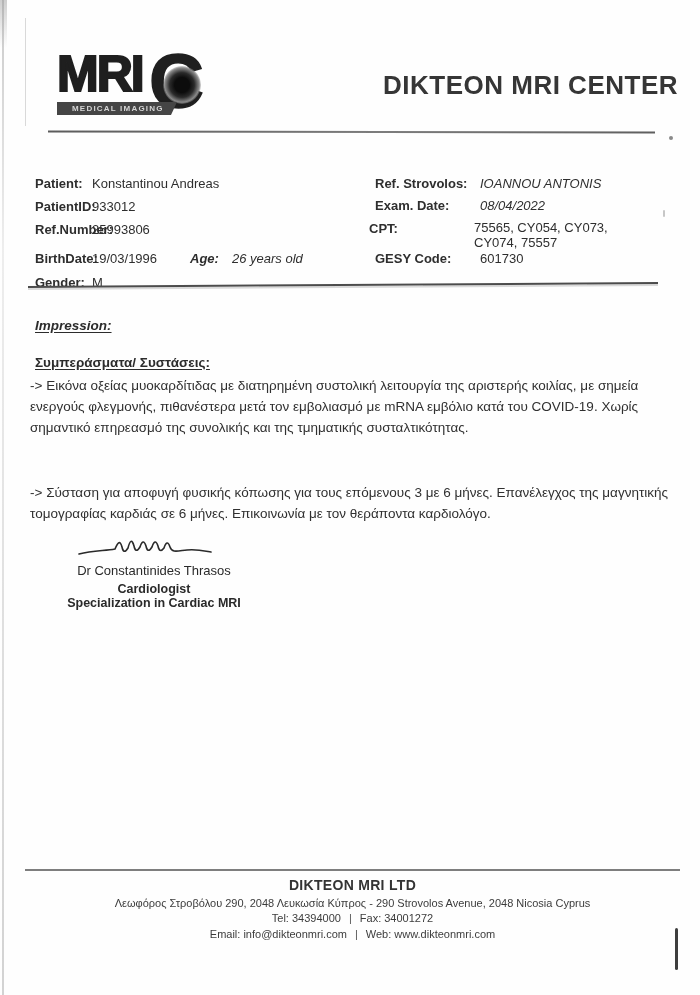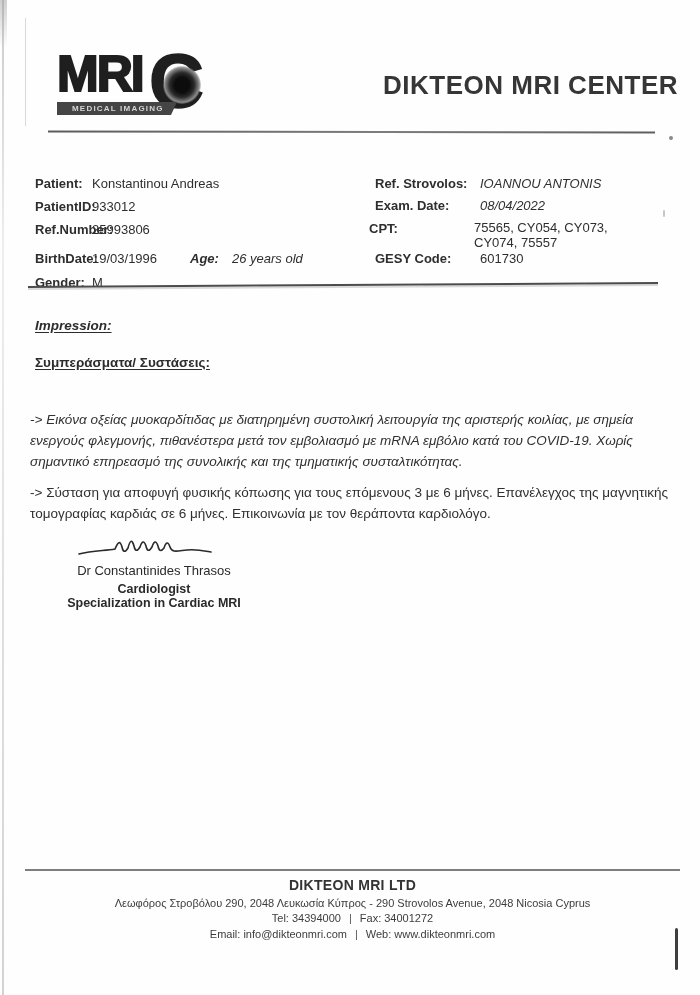--- a/index.html
+++ b/index.html
@@ -47,21 +47,21 @@
   .birth-val{width:98px;}
   .section-rule{position:absolute;left:28px;top:284px;width:630px;height:0;
     border-top:2px solid #4c4c4c;box-shadow:0 2px 0 rgba(150,150,150,.35);transform:rotate(-.35deg);}
 
   
   .heading-impression{position:absolute;left:35px;top:318px;font-size:13.5px;font-weight:700;
     font-style:italic;text-decoration:underline;text-underline-offset:2px;color:#2c2c2c;}
   .heading-greek{position:absolute;left:35px;top:355px;font-size:13.5px;font-weight:700;
     text-decoration:underline;text-underline-offset:2px;color:#2c2c2c;}
   .para{position:absolute;left:30px;width:650px;font-size:13.5px;line-height:21px;color:#303030;}
-  .para-1{top:395px;font-style:italic;}
+  .para-1{top:361px;}
   .para-2{top:468px;}
 
   
   .sig-squiggle{position:absolute;left:75px;top:535px;}
   .sig-block{position:absolute;left:38px;top:563px;width:232px;text-align:center;color:#2a2a2a;}
   .sig-name{font-size:13px;font-weight:400;margin-bottom:5px;}
   .sig-role{font-size:12.5px;font-weight:700;line-height:1.1;}
   .sig-spec{font-size:12.5px;font-weight:700;line-height:1.1;}
 
   

